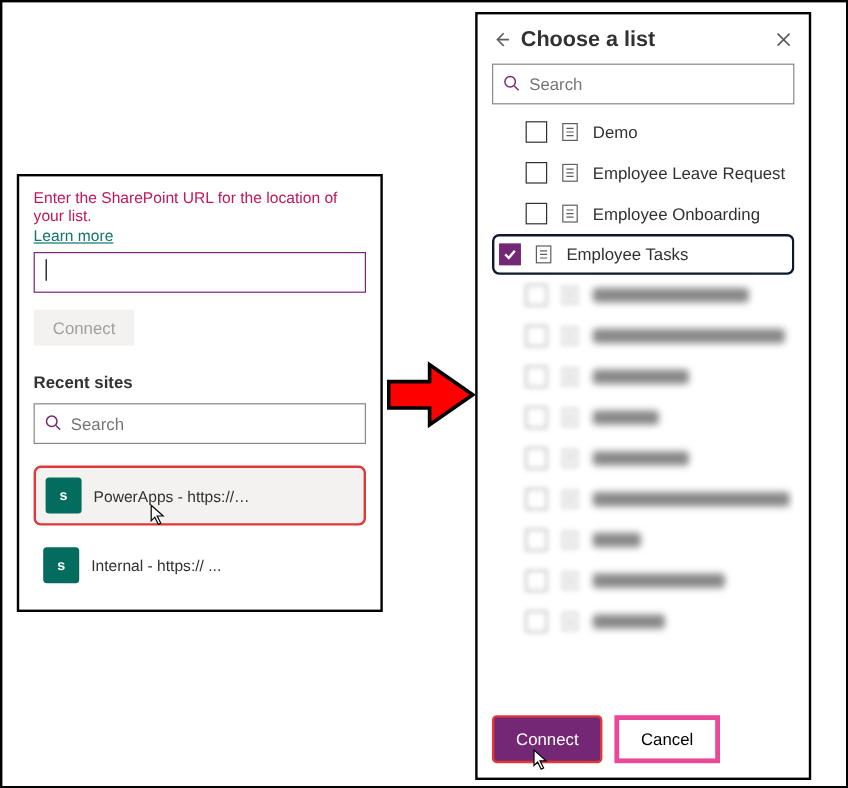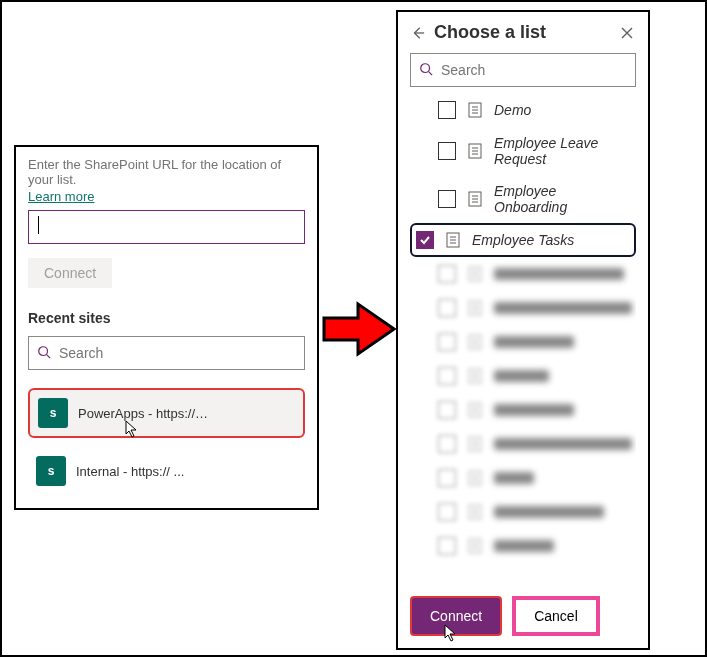--- a/index.html
+++ b/index.html
@@ -27,21 +27,21 @@
   }
   .panel-left {
     left: 12px;
     top: 143px;
     width: 305px;
     height: 365px;
   }
   .panel-right {
     left: 394px;
     top: 8px;
-    width: 254px;
+    width: 280px;
     height: 640px;
   }
   .panel-header {
     display: flex;
     align-items: center;
     gap: 8px;
     padding: 10px 12px 6px 12px;
   }
   .back-btn {
     width: 16px; height: 16px;
@@ -54,21 +54,21 @@
     font-weight: 600;
     flex: 1;
   }
   .close-btn {
     width: 18px; height:18px;
     display:flex; align-items:center; justify-content:center;
     color: #605e5c;
     cursor:pointer;
   }
   .panel-body { padding: 4px 12px 12px 12px; flex:1; overflow:hidden; display:flex; flex-direction:column;}
-  .instruction { font-size: 13px; color:#737373; margin-top:6px;}
+  .instruction { font-size: 13px; color:#be185d; margin-top:6px;}
   .learn-more { color:#0f766e; font-size:13px; text-decoration:underline; cursor:pointer; margin-top:2px; margin-bottom:4px;}
   .url-input {
     width:100%;
     border: 1.5px solid #742774;
     height: 34px;
     padding: 4px 8px;
     margin-top:2px;
     margin-bottom: 14px;
     font-size:14px;
   }
@@ -138,21 +138,20 @@
     margin: 0 2px;
   }
   
   .list-area { flex:1; overflow:hidden; margin-top:6px; }
   .list-item {
     display:flex;
     align-items:center;
     gap:10px;
     padding:8px 4px;
     cursor:pointer;
-    font-style:italic;
   }
   .list-item.indent { padding-left: 28px; }
   .checkbox {
     width:18px; height:18px;
     border:1px solid #323130;
     display:flex; align-items:center; justify-content:center;
     background:#fff;
     flex-shrink:0;
   }
   .checkbox.checked {

